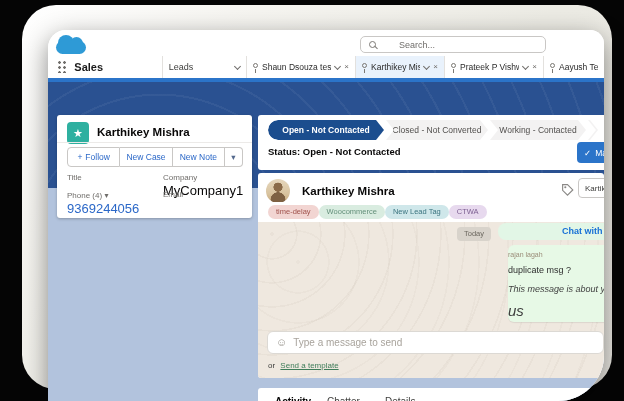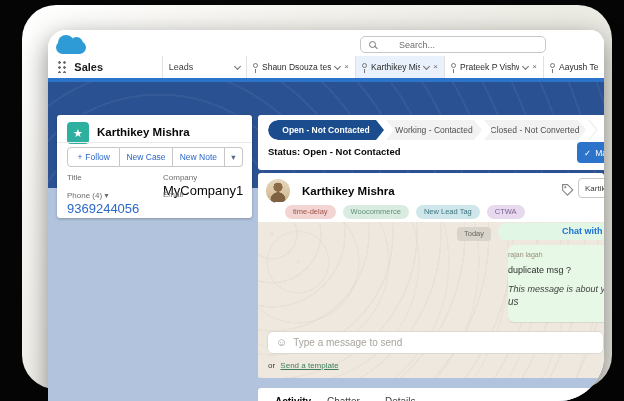--- a/index.html
+++ b/index.html
@@ -88,41 +88,41 @@
   
   .chatpanel { left:210px; top:91px; width:346px; height:205px; }
   .avatar { position:absolute; left:8px; top:6px; width:24px; height:24px; border-radius:50%;
     background:radial-gradient(circle at 50% 34%, #8a6a48 0 22%, transparent 24%),
                radial-gradient(circle at 50% 86%, #7e6143 0 30%, transparent 32%),
                linear-gradient(#e6d7bd 0%, #d9c4a0 60%, #c7a97c 100%); }
   .chatname { position:absolute; left:44px; top:12px; font-size:11.5px; font-weight:bold; color:#080707; }
   .tagicon { position:absolute; left:303px; top:9px; }
   .ownerbtn { position:absolute; left:320px; top:5px; width:60px; height:20px; background:#fff;
     border:1px solid #c9c7c5; border-radius:4px; font-size:8px; color:#3e3e3c; text-align:left; padding:0 6px; white-space:nowrap; }
-  .tagsrow { position:absolute; left:0; top:29px; width:346px; height:20px; background:#fff; display:flex; gap:7px; padding:3px 0 0 10px;margin-left:17px; }
+  .tagsrow { position:absolute; left:0; top:29px; width:346px; height:20px; background:#fff; display:flex; padding:3px 0 0 10px; }
   .pill { height:14px; line-height:14px; border-radius:7px; font-size:7.5px; padding:0 8px; white-space:nowrap; }
   .pill.p0 { background:#f2d5d2; color:#a0524c; }
   .pill.p1 { background:#d9ece0; color:#64907a; }
   .pill.p2 { background:#cfe7ea; color:#3c7580; }
   .pill.p3 { background:#e7d9ee; color:#7d5f92; }
 
   .chatarea { position:absolute; left:0; top:49px; width:346px; height:156px; background:#efe8df; overflow:hidden;
     background-image:repeating-radial-gradient(circle at 14px 12px, rgba(120,100,80,.05) 0 1.6px, transparent 1.6px 24px),
                      repeating-radial-gradient(circle at 40px 40px, rgba(120,100,80,.04) 0 1.6px, transparent 1.6px 30px); }
   .todaychip { position:absolute; left:199px; top:5px; height:14px; line-height:14px; padding:0 7px;
     background:#d8d3cb; color:#6b675f; font-size:7.5px; border-radius:4px; }
   .ctastrip { position:absolute; left:240px; top:1px; width:110px; height:17px; background:#e2f6e6;
     border-radius:8px 0 0 8px; overflow:hidden; }
   .ctastrip span { position:absolute; left:64px; top:3px; font-size:9px; font-weight:bold; color:#1871d6; white-space:nowrap; }
   .bubble { position:absolute; left:250px; top:23px; width:110px; height:77px; background:#e7f9e6;
     border-radius:6px 0 0 6px; padding:6px 0; box-shadow:0 1px 1px rgba(0,0,0,.08); }
   .bsender { font-size:7px; color:#9b8d79; }
   .btext { font-size:9px; color:#2f2f2f; margin-top:7px; white-space:nowrap; }
   .bnote { font-size:9px; font-style:italic; color:#3f3f3f; margin-top:9px; white-space:nowrap; }
-  .bnote2 { font-size:10px; font-style:italic; color:#3f3f3f; margin-top:2px; }
+  .bnote2 { font-size:15px; font-style:italic; color:#3f3f3f; margin-top:8px; }
   .msginput { position:absolute; left:9px; top:109px; width:337px; height:23px; background:#fff;
     border:1px solid #dcd9d4; border-radius:6px; display:flex; align-items:center; padding:0 8px; gap:6px; }
   .smiley { font-size:11px; color:#9a968f; line-height:1; flex:0 0 auto; }
   .msginput input { border:none; outline:none; background:transparent; width:100%; font-size:10px; color:#444; }
   .msginput input::placeholder { color:#a8a39c; }
   .templine { position:absolute; left:10px; top:139px; font-size:8px; color:#3e3e3c; }
   .templine a { color:#3f7d5a; text-decoration:underline; margin-left:3px; }
 
   
   .actpanel { left:210px; top:306px; width:346px; height:43px; border-radius:3px 3px 0 0; }
@@ -207,22 +207,22 @@
           <span>Phone (4)</span>
           <span>▾</span>
         </span>
         <span class="fvalue link" style="left:10px; top:86px;">9369244056</span>
         <span class="flabel" style="left:106px; top:75px;">Email</span>
       </div>
 
       <div class="panel pathpanel">
         <div class="pathbar">
           <div class="seg first active s1">Open - Not Contacted</div>
+          <div class="seg s3">Closed - Not Converted</div>
           <div class="seg s2">Working - Contacted</div>
-          <div class="seg s3">Closed - Not Converted</div>
           <div class="seg s4"></div>
         </div>
         <div class="statusline">Status: Open - Not Contacted</div>
         <button class="markbtn">
           <span>✓</span>
           <span>Mark</span>
         </button>
       </div>
 
       <div class="panel chatpanel">

